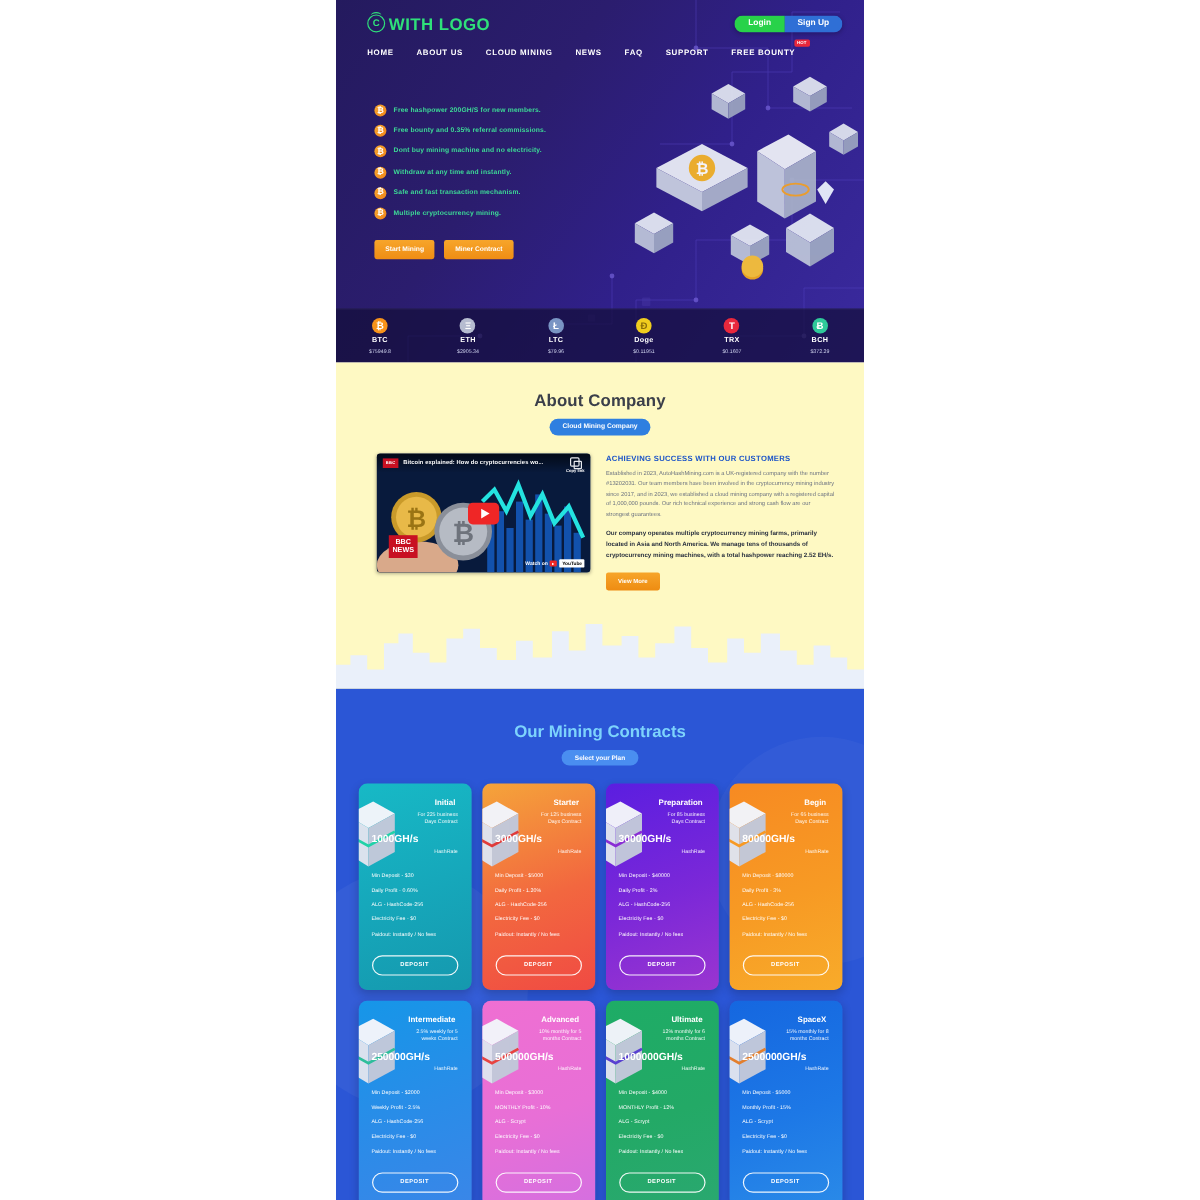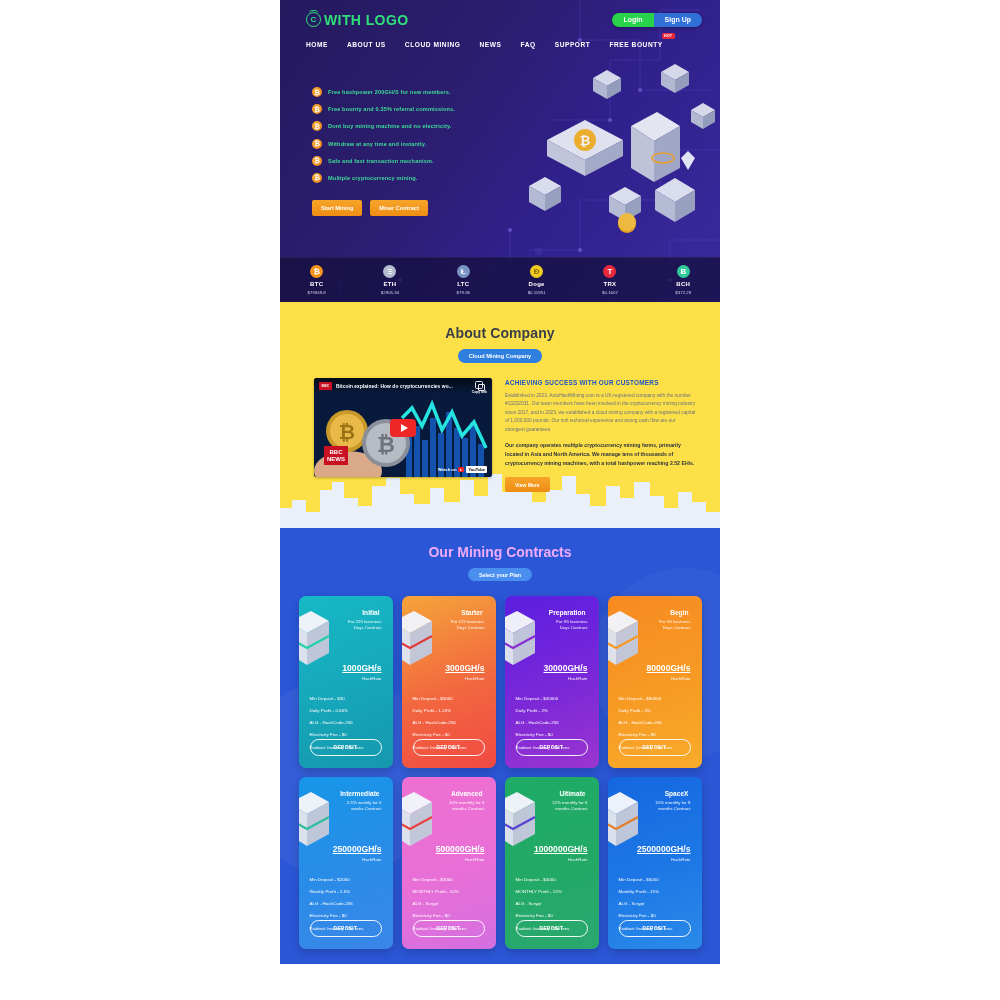--- a/index.html
+++ b/index.html
@@ -50,21 +50,21 @@
   .ticker { position:absolute; left:0; bottom:0; width:440px; height:45px;
     background:rgba(20,14,58,.72); display:flex; align-items:center; z-index:7;
     border-top:1px solid rgba(255,255,255,.06); }
   .tick { flex:1; text-align:center; color:#fff; }
   .tick .ic { width:13px; height:13px; border-radius:50%; margin:0 auto 3px; color:#fff;
     font-size:8px; font-weight:bold; display:flex; align-items:center; justify-content:center; }
   .tick .nm { font-size:6px; font-weight:bold; letter-spacing:.3px; }
   .tick .pr { font-size:4.4px; margin-top:2.5px; color:#cfd3ee; }
 
   
-  .about { position:relative; width:440px; height:226px; background:#fde047; overflow:hidden; }
+  .about { position:relative; width:440px; height:272px; background:#fef9c3; overflow:hidden; }
   .skyline { position:absolute; left:0; bottom:0; width:440px; height:60px; }
   .about-h { text-align:center; padding-top:23px; font-size:14px; color:#3b3f4a; letter-spacing:.1px; }
   .pill { display:block; width:max-content; margin:8px auto 0; background:#2f7fe0; color:#fff;
     font-size:5.6px; font-weight:bold; padding:4px 11px; border-radius:9px; }
   .about-row { position:relative; display:flex; gap:13px; padding:15px 24px 0 34px; z-index:3; }
   .video { width:178px; height:99px; border-radius:3px; position:relative; overflow:hidden; flex:0 0 auto;
     background:linear-gradient(100deg,#0a1430 0%,#0e2a52 45%,#07214a 100%); box-shadow:0 1px 3px rgba(0,0,0,.28); }
   .v-top { position:absolute; top:0; left:0; right:0; height:16px; display:flex; align-items:center; gap:4px; padding:0 5px;
     background:linear-gradient(180deg,rgba(0,0,0,.62),rgba(0,0,0,0)); z-index:4; }
   .bbc-sm { background:#c81022; color:#fff; font-size:3.4px; font-weight:bold; padding:2px 2.5px; letter-spacing:.2px; }
@@ -90,32 +90,32 @@
   .a-b { color:#2b3240; font-size:5.2px; font-weight:bold; line-height:1.72; margin-top:7px; }
   .a-btn { display:block; width:max-content; margin-top:9px; background:linear-gradient(180deg,#f7a52a,#ee8c12);
     color:#fff; font-size:5px; font-weight:bold; padding:4.5px 10px; border-radius:2px; text-decoration:none; }
 
   
   .contracts { position:relative; width:440px; height:436px; background:#2b56d6; overflow:hidden; }
   .c-glow { position:absolute; left:-40px; top:150px; width:200px; height:200px; border-radius:50%;
     background:rgba(255,255,255,.045); }
   .c-glow2 { position:absolute; right:-60px; top:40px; width:190px; height:190px; border-radius:50%;
     background:rgba(255,255,255,.035); }
-  .c-h { position:relative; text-align:center; padding-top:16px; color:#f0abfc; font-size:14px; z-index:3; }
+  .c-h { position:relative; text-align:center; padding-top:27px; color:#7dd3fc; font-size:14px; z-index:3; }
   .c-pill { position:relative; display:block; width:max-content; margin:8px auto 0; background:#4a8ef0; color:#fff;
     font-size:5.4px; font-weight:bold; padding:3.5px 11px; border-radius:9px; z-index:3; }
   .grid { position:relative; z-index:3; display:grid; grid-template-columns:repeat(4,94px); gap:9px;
     justify-content:center; padding-top:15px; }
   .card { height:172px; border-radius:7px; position:relative; overflow:hidden;
     box-shadow:0 3px 8px rgba(0,0,0,.2); padding:13px 11px 0; }
   .card .srv { position:absolute; left:-14px; top:12px; width:46px; height:62px; z-index:1; opacity:.98; }
   .c-name { position:relative; z-index:3; color:#fff; font-size:6.6px; font-weight:bold; text-align:right; padding-right:2px; }
   .c-sub { position:relative; z-index:3; color:rgba(255,255,255,.93); font-size:4.4px; line-height:1.45;
     text-align:right; margin-top:2.5px; padding-left:30px; }
-  .c-rate { position:relative; z-index:3; color:#fff; font-size:8.6px; font-weight:bold; text-align:right; margin-top:32px;text-decoration:underline; }
+  .c-rate { position:relative; z-index:3; color:#fff; font-size:8.6px; font-weight:bold; text-align:left; margin-top:6px; }
   .c-rl { position:relative; z-index:3; color:rgba(255,255,255,.9); font-size:4.4px; text-align:right; margin-top:3px; }
   .c-specs { position:relative; z-index:3; margin-top:11px; }
   .c-specs li { list-style:none; color:#fff; font-size:4.4px; padding:3.6px 0; letter-spacing:.05px; }
   .c-dep { position:absolute; left:50%; transform:translateX(-50%); bottom:12px; z-index:3;
     border:1px solid rgba(255,255,255,.92); border-radius:11px; color:#fff; font-size:4.8px; font-weight:bold;
     padding:5px 0; width:72px; text-align:center; text-decoration:none; letter-spacing:.4px; }
 
   
   .features { position:relative; width:440px; height:36px; background:#f7f9fd; overflow:hidden; }
   .f-arc { position:absolute; right:-30px; top:-80px; width:170px; height:170px; border-radius:50%; background:#e8eefb; }

